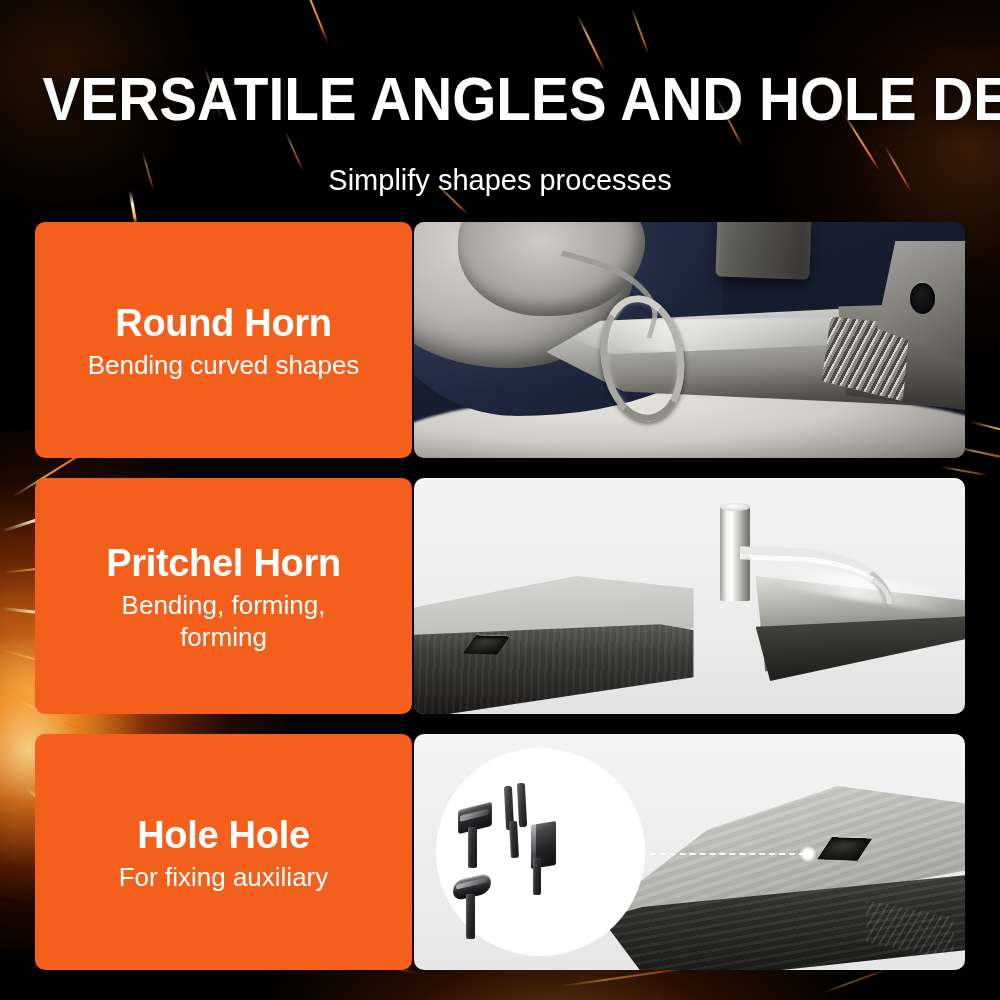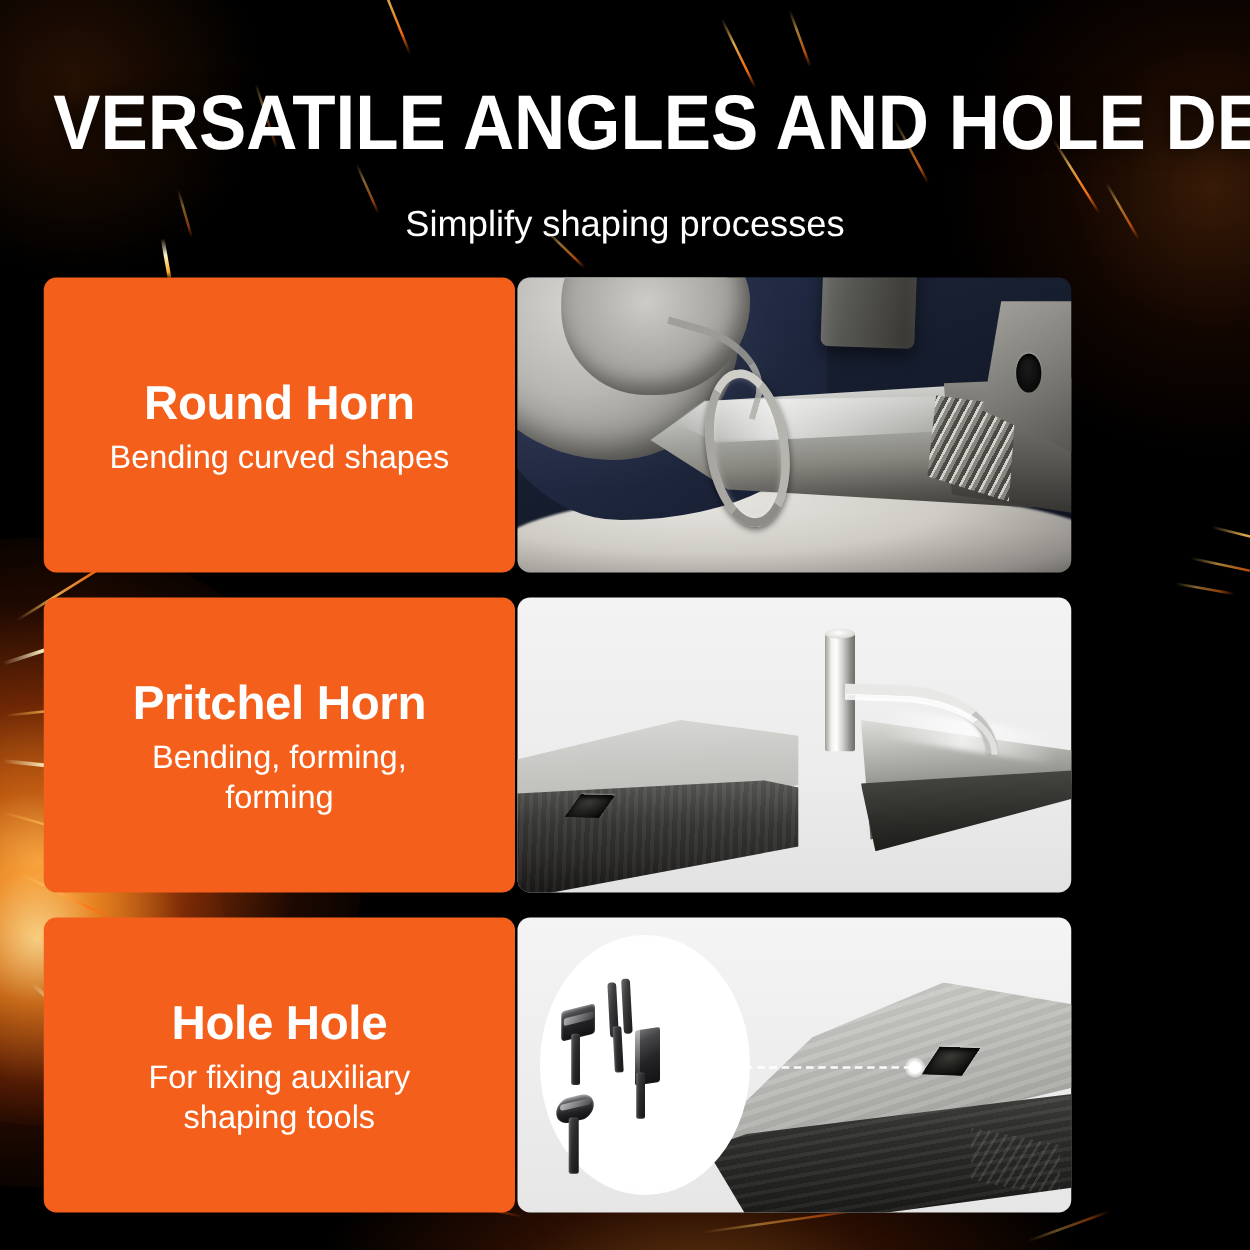--- a/index.html
+++ b/index.html
@@ -68,21 +68,21 @@
     text-shadow:0 0 18px rgba(0,0,0,.9);
   }
   #tagline {
     position:absolute; left:0; top:161px; width:1000px;
     text-align:center; color:#fff;
     font-size:29px; line-height:38px; font-weight:400;
     text-shadow:0 0 12px rgba(0,0,0,.85);
   }
 
   
-  .row { position:absolute; left:35px; width:822px; display:flex; }
+  .row { position:absolute; left:35px; width:930px; display:flex; }
   #row1 { top:222px; height:236px; }
   #row2 { top:478px; height:236px; }
   #row3 { top:734px; height:236px; }
 
   .label-card {
     width:377px; flex:none;
     background:#f4601c;
     border-radius:10px;
     display:flex; flex-direction:column;
     align-items:center; justify-content:center;
@@ -384,21 +384,21 @@
   <div class="spark" style="left:26px;top:864px;width:92px;transform:rotate(50deg);opacity:.85;"></div>
   <div class="spark" style="left:60px;top:930px;width:80px;transform:rotate(56deg);opacity:.75;"></div>
   <div class="spark" style="left:300px;top:960px;width:120px;transform:rotate(12deg);opacity:.6;"></div>
   <div class="spark" style="left:560px;top:976px;width:130px;transform:rotate(-8deg);opacity:.55;"></div>
   <div class="spark" style="left:740px;top:952px;width:96px;transform:rotate(-14deg);opacity:.5;"></div>
   <div class="spark" style="left:430px;top:198px;width:44px;transform:rotate(44deg);opacity:.7;"></div>
   <div class="spark" style="left:820px;top:980px;width:70px;transform:rotate(-20deg);opacity:.45;"></div>
 
   <div id="header">
     <div id="headline">VERSATILE ANGLES AND HOLE DESIGN</div>
-    <div id="tagline">Simplify shaping processes</div>
+    <div id="tagline">Simplify shapes processes</div>
   </div>
 
   <div class="row" id="row1">
 
     <div class="label-card">
       <div class="label-title">Round Horn</div>
       <div class="label-sub">
         <span class="ln">Bending curved shapes</span>
       </div>
     </div>
@@ -444,21 +444,20 @@
       <div class="bar2"></div>
     </div>
   </div>
 
   <div class="row" id="row3">
 
     <div class="label-card">
       <div class="label-title">Hole Hole</div>
       <div class="label-sub">
         <span class="ln">For fixing auxiliary</span>
-        <span class="ln">shaping tools</span>
       </div>
     </div>
 
     <div class="photo p3">
       <div class="face3"></div>
       <div class="face3-grain"></div>
       <div class="side3"></div>
       <div class="side3-grain"></div>
       <div class="brand"></div>
       <div class="hardy-hole"></div>

